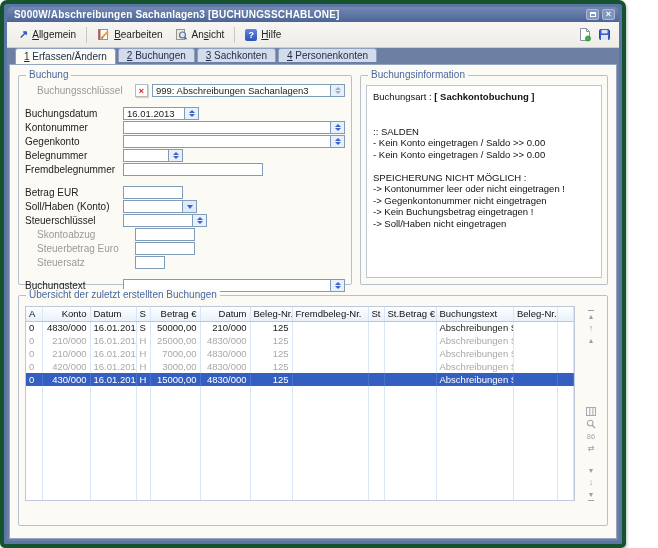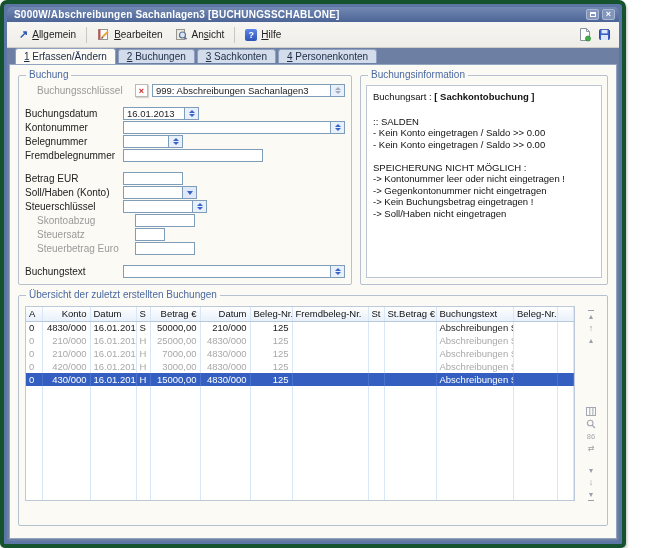--- a/index.html
+++ b/index.html
@@ -29,21 +29,21 @@
     cursor:pointer; border-radius:2px; }
   .ak { text-decoration:underline; }
   .msep { width:1px; height:16px; background:#c9c7c0; margin:0 4px; }
   .arrow-ic { color:#2f57b5; font-weight:bold; font-size:11px; line-height:11px; }
   .help-ic { width:12px; height:12px; border-radius:2px; background:linear-gradient(#5d86e8,#2d55b8);
     color:#fff; font-size:9px; font-weight:bold; display:flex; align-items:center; justify-content:center; }
   .toolbar-right { margin-left:auto; display:flex; align-items:center; gap:6px; padding-right:2px; }
   .tool-ic { cursor:pointer; display:flex; }
 
   
-  .tabband { height:16px; background:#6d7fa2; display:flex; align-items:center; padding:0 4px 0 8px; }
+  .tabband { height:16px; background:#6d7fa2; display:flex; align-items:flex-start; padding:0 4px 0 8px; }
   .tab { height:14px; display:flex; align-items:center; padding:0 8px; font-size:10px; color:#1d2b46;
     background:#d3dcea; border:1px solid #8ea0bd; border-bottom:none; border-radius:3px 3px 0 0;
     margin-right:2px; cursor:pointer; position:relative; }
   .tab.active { background:#fbfaf4; height:16px; z-index:3; font-weight:normal; }
 
   
   .content { position:absolute; left:2px; right:2px; top:42px; bottom:2px; background:#fbfaf4;
     border:1px solid #93a5c0; }
 
   .group { position:absolute; border:1px solid #b6c1d0; border-radius:2px; }
@@ -78,21 +78,21 @@
   .spin-btn.dis::before { border-bottom-color:#9fabbd; }
   .spin-btn.dis::after { border-top-color:#9fabbd; }
   .drop-btn { width:14px; height:13px; border:1px solid #7f9db9; border-left:none; background:#dfe9f8;
     display:flex; align-items:center; justify-content:center; cursor:pointer; }
   .drop-btn::after { content:""; border-left:3px solid transparent; border-right:3px solid transparent;
     border-top:4px solid #3a62c8; }
 
   
   .info-box { position:absolute; left:5px; right:5px; top:9px; bottom:6px; background:#fff;
     border:1px solid #bcc6d4; padding:5px 6px; font-size:9.5px; color:#111; overflow:hidden; }
-  .buchungsart-line { margin-bottom:2px; }
+  .buchungsart-line { margin-bottom:12px; }
   .buchungsart-line b { font-weight:bold; }
   .info-line { line-height:11.5px; white-space:pre; }
 
   
   .table-wrap { position:absolute; left:6px; top:10px; right:32px; bottom:24px; background:#fff;
     border:1px solid #bdc9da; overflow:hidden; }
   table { width:100%; border-collapse:collapse; table-layout:fixed; }
   th { height:14px; font-size:9.5px; font-weight:normal; color:#111; text-align:left; padding:0 3px;
     background:linear-gradient(#fdfeff,#e8f0fa); border-bottom:1px solid #b9c9dc;
     border-right:1px solid #d9e6f5; white-space:nowrap; overflow:hidden; }
@@ -223,20 +223,29 @@
             <div class="f-row">
               <span class="f-label">Kontonummer</span>
               <div class="f-ctl">
                 <span class="inp-wrap full">
                   <input class="inp" style="">
                   <span class="spin-btn"></span>
                 </span>
               </div>
             </div>
             <div class="f-row">
+              <span class="f-label">Gegenkonto</span>
+              <div class="f-ctl">
+                <span class="inp-wrap full">
+                  <input class="inp" style="">
+                  <span class="spin-btn"></span>
+                </span>
+              </div>
+            </div>
+            <div class="f-row">
               <span class="f-label">Belegnummer</span>
               <div class="f-ctl">
                 <span class="inp-wrap">
                   <input class="inp" style="width: 46px;">
                   <span class="spin-btn"></span>
                 </span>
               </div>
             </div>
             <div class="f-row">
               <span class="f-label">Fremdbelegnummer</span>
@@ -274,32 +283,32 @@
             </div>
             <div class="f-row">
               <span class="f-label dis">Skontoabzug</span>
               <div class="f-ctl">
                 <span class="inp-wrap">
                   <input class="inp" style="width: 60px;">
                 </span>
               </div>
             </div>
             <div class="f-row">
+              <span class="f-label dis">Steuerbetrag Euro</span>
+              <div class="f-ctl">
+                <span class="inp-wrap">
+                  <input class="inp" style="width: 60px;">
+                </span>
+              </div>
+            </div>
+            <div class="f-row">
               <span class="f-label dis">Steuersatz</span>
               <div class="f-ctl">
                 <span class="inp-wrap">
                   <input class="inp" style="width: 30px;">
-                </span>
-              </div>
-            </div>
-            <div class="f-row">
-              <span class="f-label dis">Steuerbetrag Euro</span>
-              <div class="f-ctl">
-                <span class="inp-wrap">
-                  <input class="inp" style="width: 60px;">
                 </span>
               </div>
             </div>
             <div class="f-row gap">
               <span class="f-label">Buchungstext</span>
               <div class="f-ctl">
                 <span class="inp-wrap full">
                   <input class="inp" style="">
                   <span class="spin-btn"></span>
                 </span>

